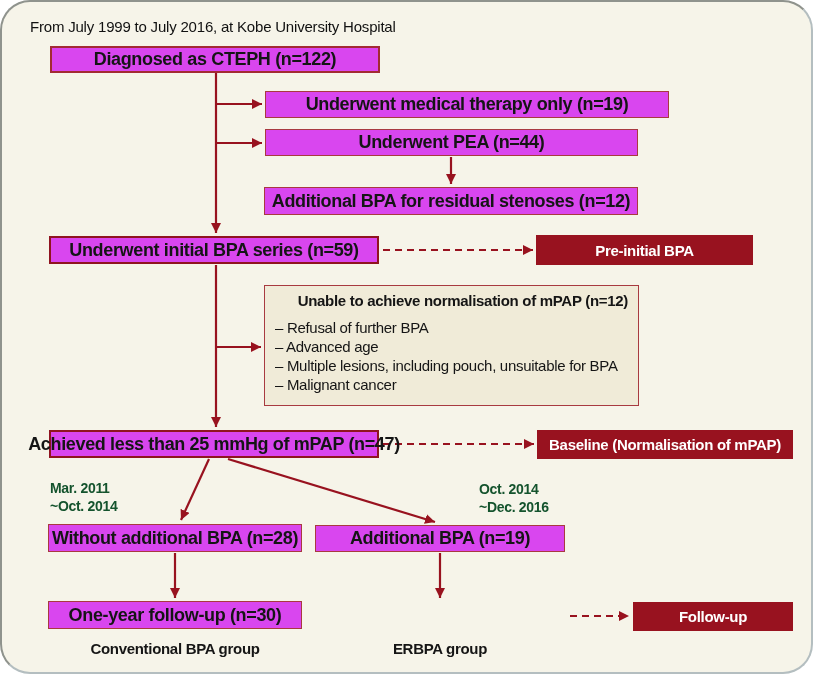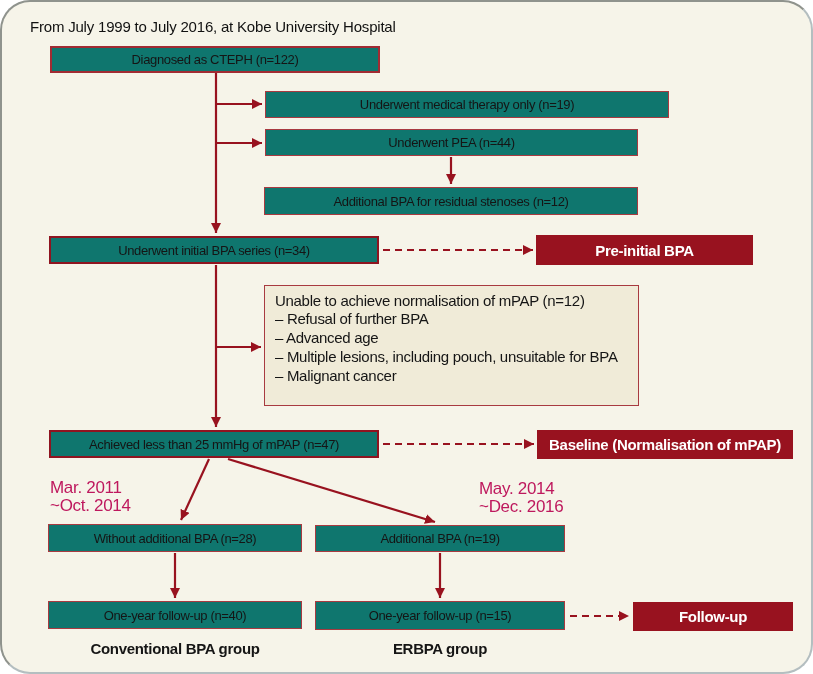--- a/index.html
+++ b/index.html
@@ -17,25 +17,25 @@
     border-radius:30px;
   }
   .caption{
     position:absolute;
     font-size:15px;color:#111;
     letter-spacing:-0.2px;
     white-space:nowrap;
   }
   .box{
     position:absolute;
-    background:#0f766e;
+    background:#d946ef;
     border:1.5px solid #a83a40;
     box-sizing:border-box;
     display:flex;align-items:center;justify-content:center;
-    font-size:13px;font-weight:normal;color:#151515;
+    font-size:18px;font-weight:bold;color:#151515;
     letter-spacing:-0.35px;
     white-space:nowrap;
     z-index:2;
   }
   .box.main{border:2.5px solid #8f1420;}
   .box.med{border:2px solid #a22b33;}
   .dark{
     position:absolute;
     background:#98121f;
     display:flex;align-items:center;justify-content:center;
@@ -46,25 +46,25 @@
   .listbox{
     position:absolute;
     background:#f0ebd8;
     border:1.5px solid #a83a40;
     box-sizing:border-box;
     padding:6px 10px 4px 10px;
     font-size:15px;color:#151515;
     letter-spacing:-0.3px;
     z-index:2;
   }
-  .listbox .ltitle{font-weight:normal;margin-bottom:0;white-space:nowrap;}
+  .listbox .ltitle{font-weight:bold;margin-bottom:9px;white-space:nowrap;text-align:right;}
   .listbox .litem{font-weight:normal;line-height:19px;white-space:nowrap;}
   .datelabel{
     position:absolute;
-    font-size:17px;font-weight:normal;color:#be185d;
+    font-size:14px;font-weight:bold;color:#14532d;
     letter-spacing:-0.3px;line-height:18px;white-space:nowrap;
     z-index:2;
   }
   .grouplabel{
     position:absolute;
     font-size:15px;font-weight:bold;color:#151515;
     letter-spacing:-0.3px;text-align:center;
     z-index:2;
   }
   svg.connectors{position:absolute;left:0;top:0;z-index:1;}
@@ -100,21 +100,21 @@
   <div class="caption" style="left:28px;top:16px;">From July 1999 to July 2016, at Kobe University Hospital</div>
 
   <div class="box med" style="left:48px;top:44px;width:330px;height:27px;">Diagnosed as CTEPH (n=122)</div>
 
   <div class="box" style="left:263px;top:89px;width:404px;height:27px;">Underwent medical therapy only (n=19)</div>
 
   <div class="box" style="left:263px;top:127px;width:373px;height:27px;text-align:right;">Underwent PEA (n=44)</div>
 
   <div class="box" style="left:262px;top:185px;width:374px;height:28px;">Additional BPA for residual stenoses (n=12)</div>
 
-  <div class="box main" style="left:47px;top:234px;width:330px;height:28px;">Underwent initial BPA series (n=34)</div>
+  <div class="box main" style="left:47px;top:234px;width:330px;height:28px;">Underwent initial BPA series (n=59)</div>
 
   <div class="dark" style="left:534px;top:233px;width:217px;height:30px;">Pre-initial BPA</div>
 
   <div class="listbox" style="left:262px;top:283px;width:375px;height:121px;">
     <div class="ltitle">Unable to achieve normalisation of mPAP (n=12)</div>
     <div class="litem">– Refusal of further BPA</div>
     <div class="litem">– Advanced age</div>
     <div class="litem">– Multiple lesions, including pouch, unsuitable for BPA</div>
     <div class="litem">– Malignant cancer</div>
   </div>
@@ -122,31 +122,30 @@
   <div class="box main" style="left:47px;top:428px;width:330px;height:28px;">Achieved less than 25 mmHg of mPAP (n=47)</div>
 
   <div class="dark" style="left:535px;top:428px;width:256px;height:29px;">Baseline (Normalisation of mPAP)</div>
 
   <div class="datelabel" style="left:48px;top:477px;">
     <div>Mar. 2011</div>
     <div>~Oct. 2014</div>
   </div>
 
   <div class="datelabel" style="left:477px;top:478px;">
-    <div>May. 2014</div>
+    <div>Oct. 2014</div>
     <div>~Dec. 2016</div>
   </div>
 
   <div class="box" style="left:46px;top:522px;width:254px;height:28px;">Without additional BPA (n=28)</div>
 
   <div class="box" style="left:313px;top:523px;width:250px;height:27px;text-align:center;">Additional BPA (n=19)</div>
 
-  <div class="box" style="left:46px;top:599px;width:254px;height:28px;">One-year follow-up (n=40)</div>
+  <div class="box" style="left:46px;top:599px;width:254px;height:28px;">One-year follow-up (n=30)</div>
 
-  <div class="box" style="left:313px;top:599px;width:250px;height:29px;">One-year follow-up (n=15)</div>
 
   <div class="dark" style="left:631px;top:600px;width:160px;height:29px;">Follow-up</div>
 
   <div class="grouplabel" style="left:313px;top:638px;width:250px;">ERBPA group</div>
 
   <div class="grouplabel" style="left:46px;top:638px;width:254px;">Conventional BPA group</div>
 
 </div>
 
 </body></html>

